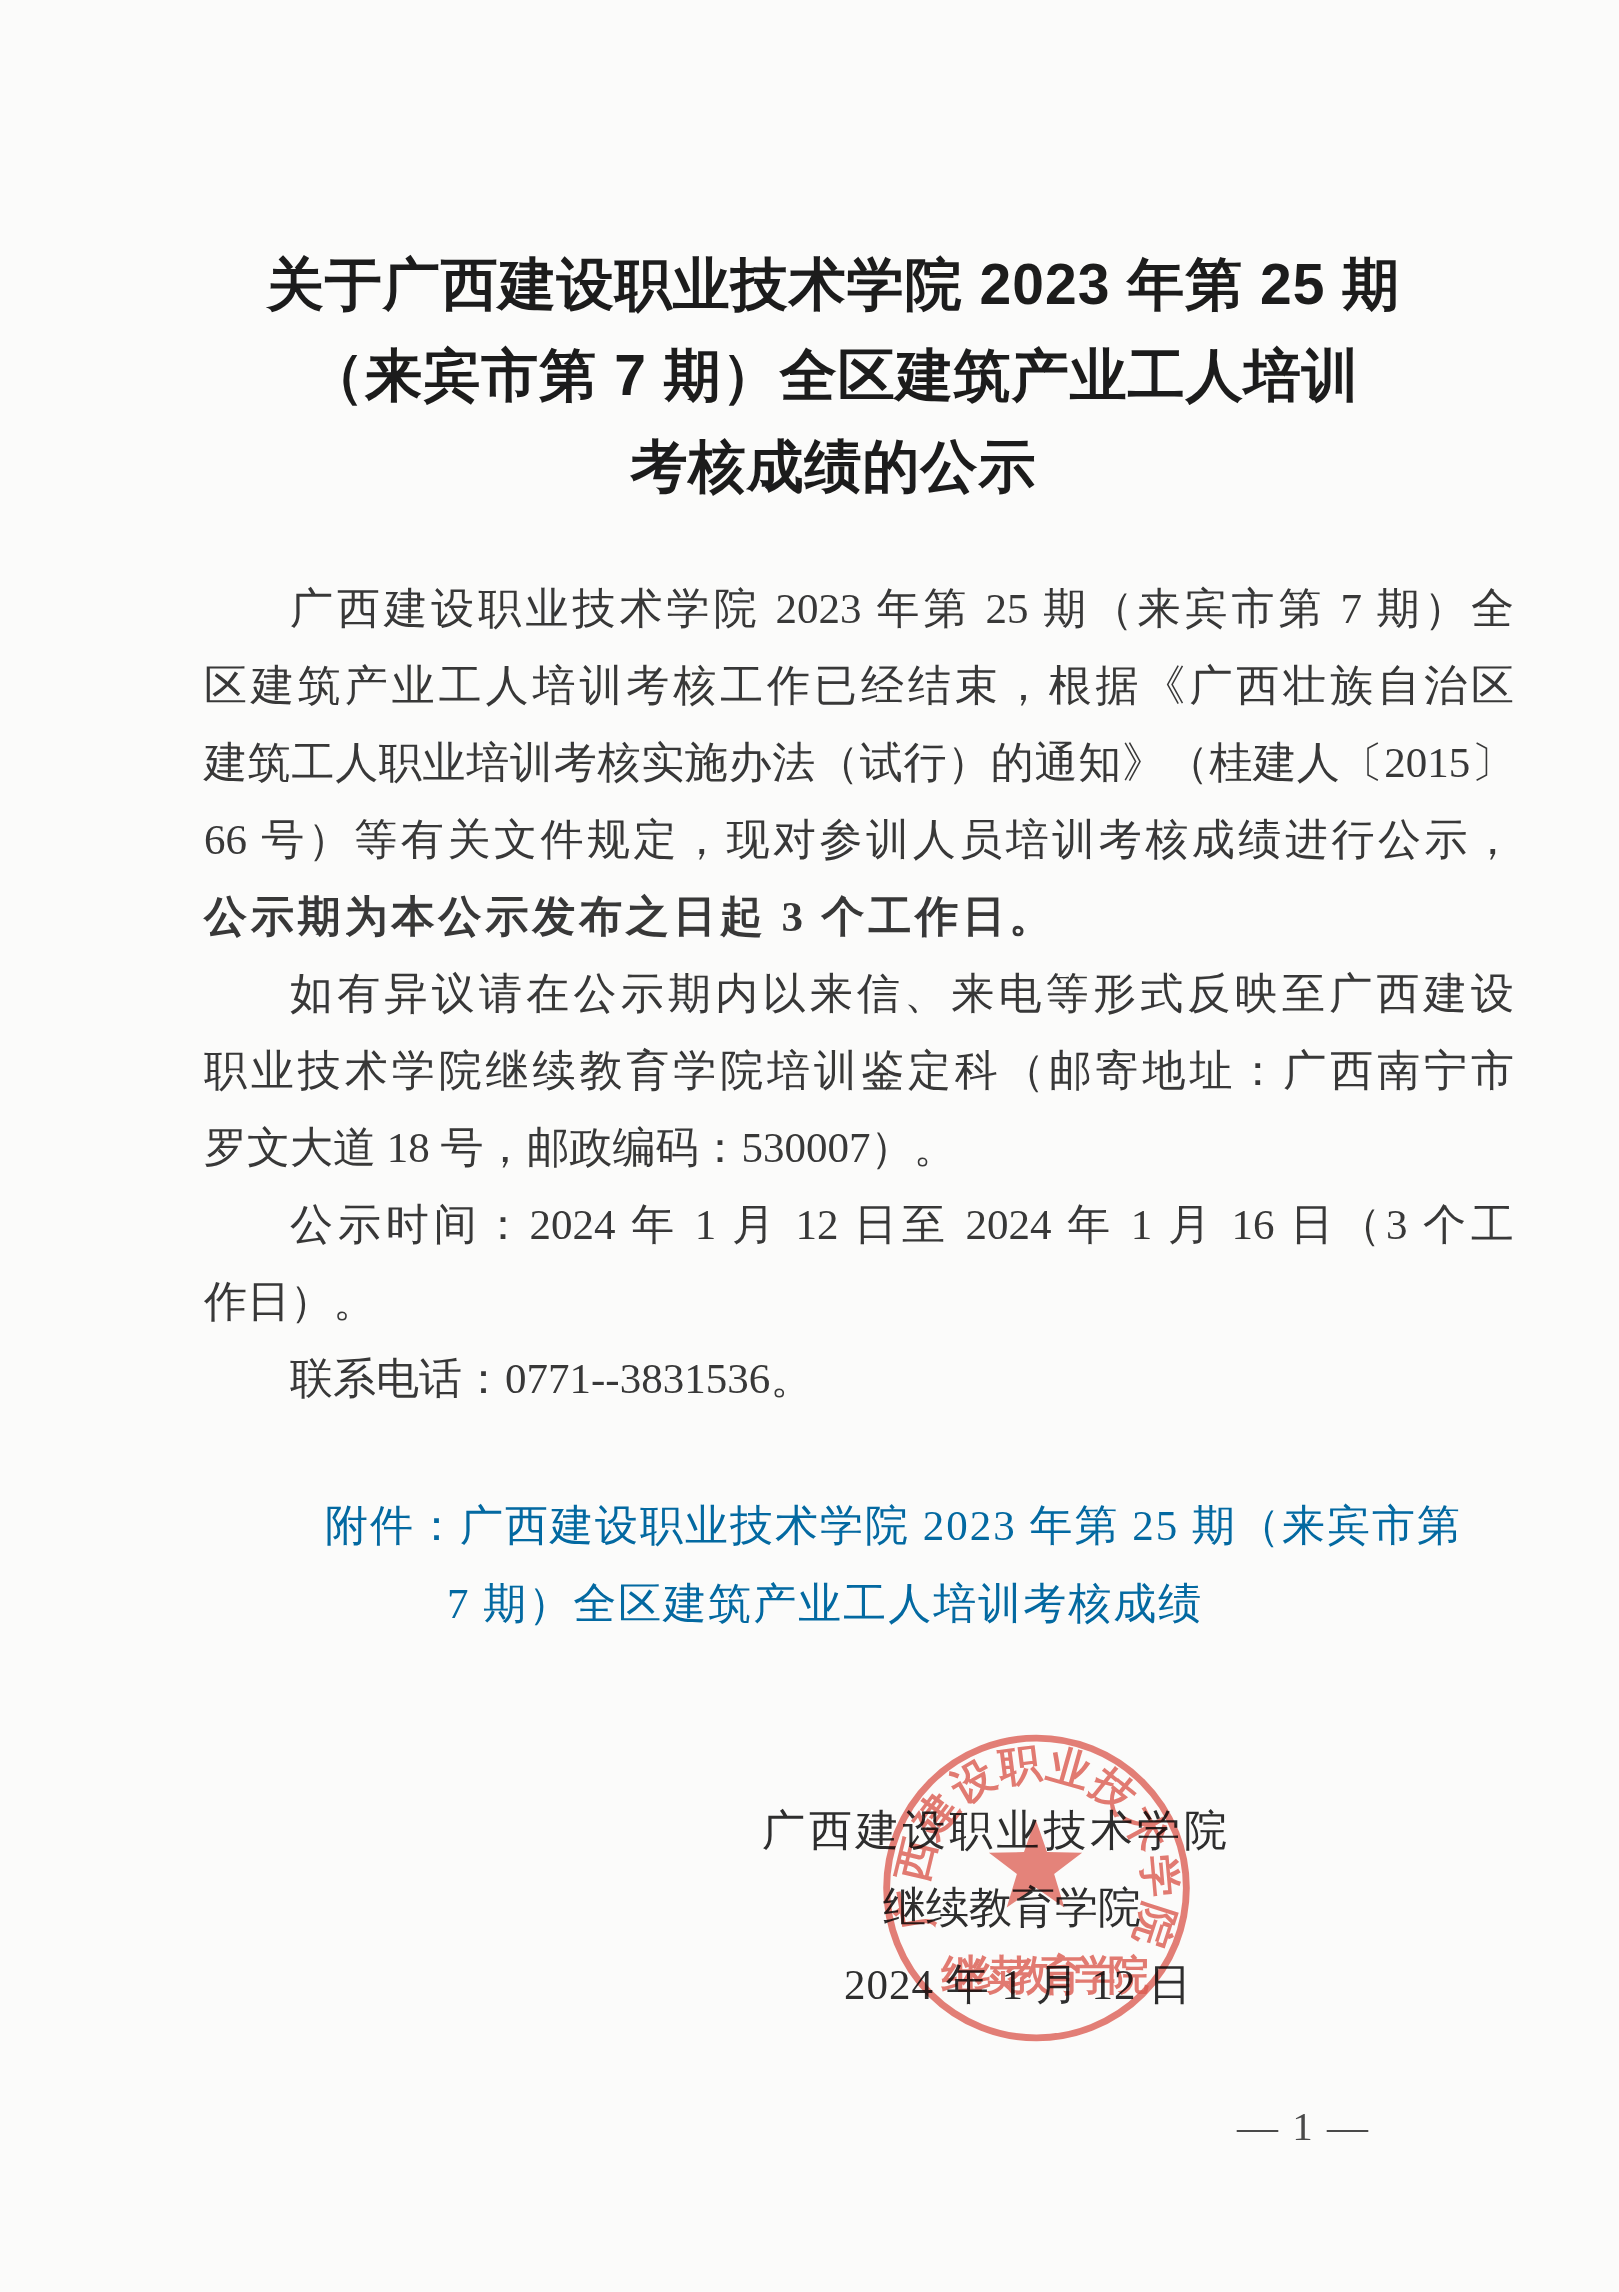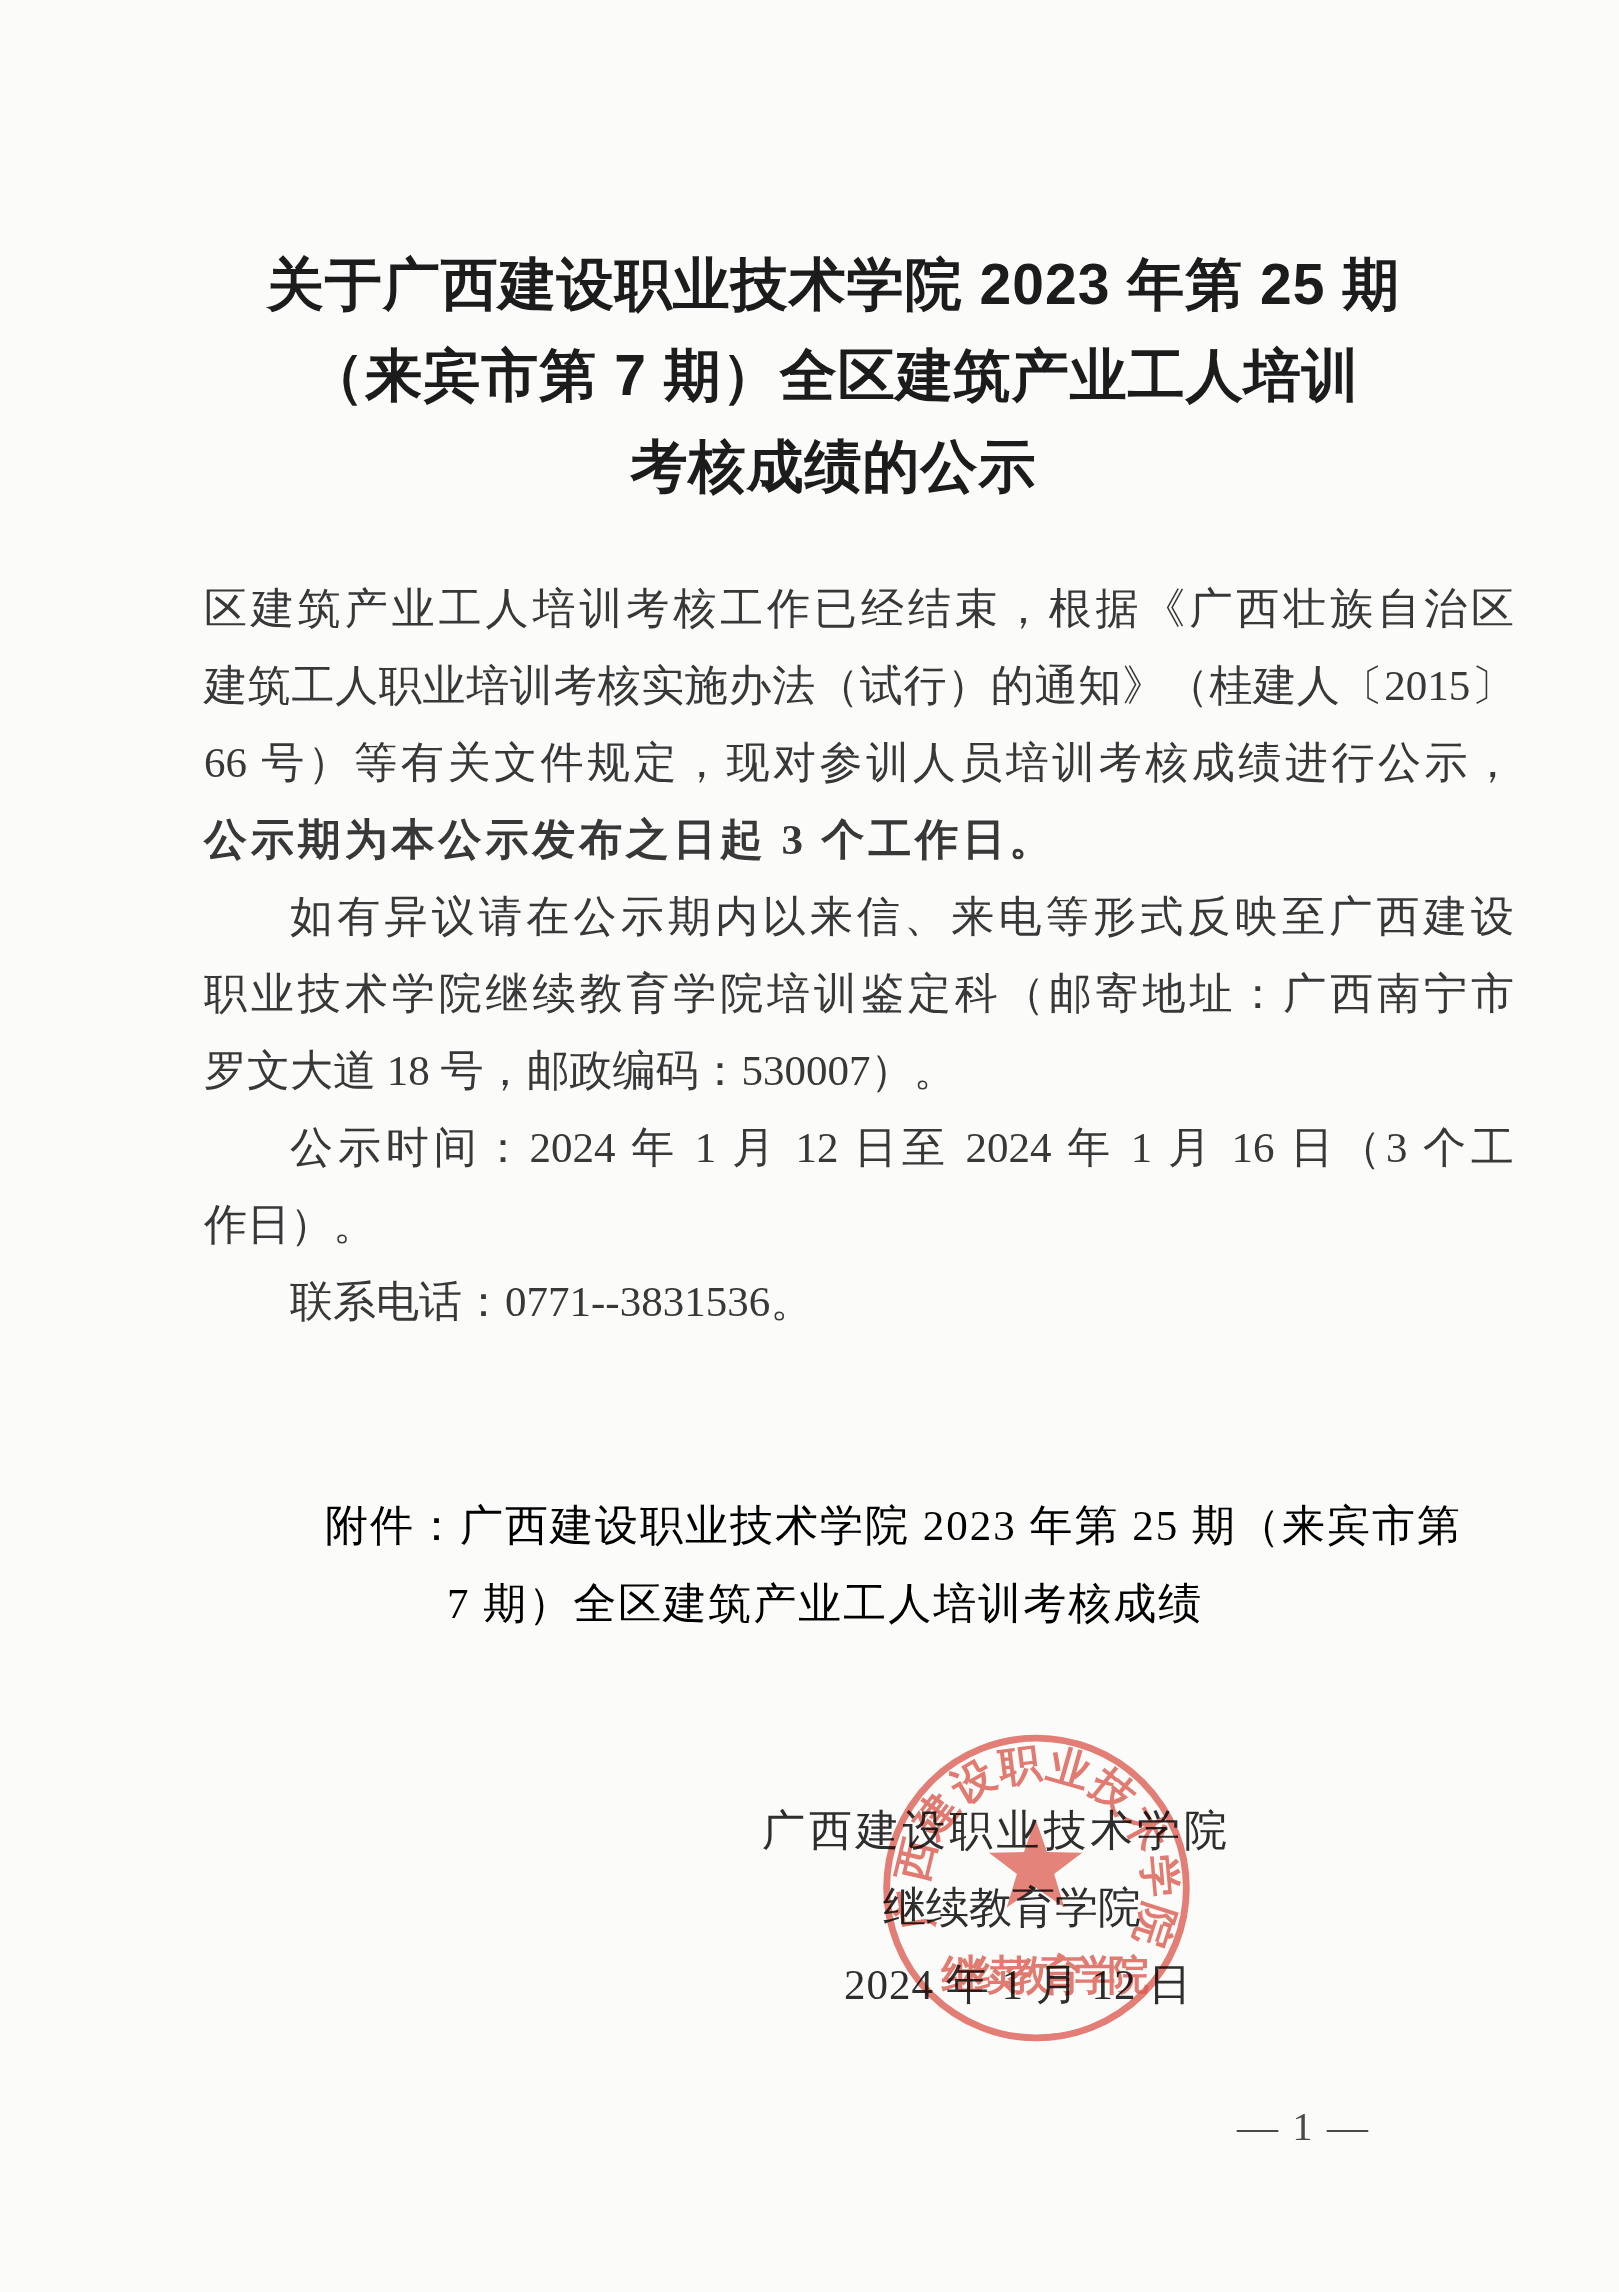--- a/index.html
+++ b/index.html
@@ -36,21 +36,21 @@
     white-space:normal;
     text-align:justify;
     text-align-last:justify;
   }
   .bline.ind{padding-left:86px;}
   .bline.jfull.ind{padding-left:86px;width:1224px;}
   .bline.sp4{letter-spacing:3.9px;font-weight:bold;}
   
   .attach-block{
     position:absolute;left:204px;top:1487px;width:1310px;
-    font-size:43px;color:#000000;
+    font-size:43px;color:#0369a1;
   }
   .aline{height:78px;line-height:78px;letter-spacing:2px;white-space:nowrap;}
   .aline.a1{padding-left:121px;}
   .aline.a2{padding-left:243px;}
   
   .sig{
     position:absolute;
     font-size:43px;color:#2e2e2e;
     white-space:nowrap;line-height:57px;
   }
@@ -75,20 +75,21 @@
 
 <div class="page">
 
   <div class="title">
     <div>关于广西建设职业技术学院 2023 年第 25 期</div>
     <div>（来宾市第 7 期）全区建筑产业工人培训</div>
     <div>考核成绩的公示</div>
   </div>
 
   <div class="body-block">
+    <div class="bline jfull ind">广西建设职业技术学院 2023 年第 25 期（来宾市第 7 期）全</div>
     <div class="bline jfull">区建筑产业工人培训考核工作已经结束，根据《广西壮族自治区</div>
     <div class="bline jfull">建筑工人职业培训考核实施办法（试行）的通知》（桂建人〔2015〕</div>
     <div class="bline jfull">66 号）等有关文件规定，现对参训人员培训考核成绩进行公示，</div>
     <div class="bline sp4">公示期为本公示发布之日起 3 个工作日。</div>
 
     <div class="bline jfull ind">如有异议请在公示期内以来信、来电等形式反映至广西建设</div>
     <div class="bline jfull">职业技术学院继续教育学院培训鉴定科（邮寄地址：广西南宁市</div>
     <div class="bline">罗文大道 18 号，邮政编码：530007）。</div>
 
     <div class="bline jfull ind">公示时间：2024 年 1 月 12 日至 2024 年 1 月 16 日（3 个工</div>

